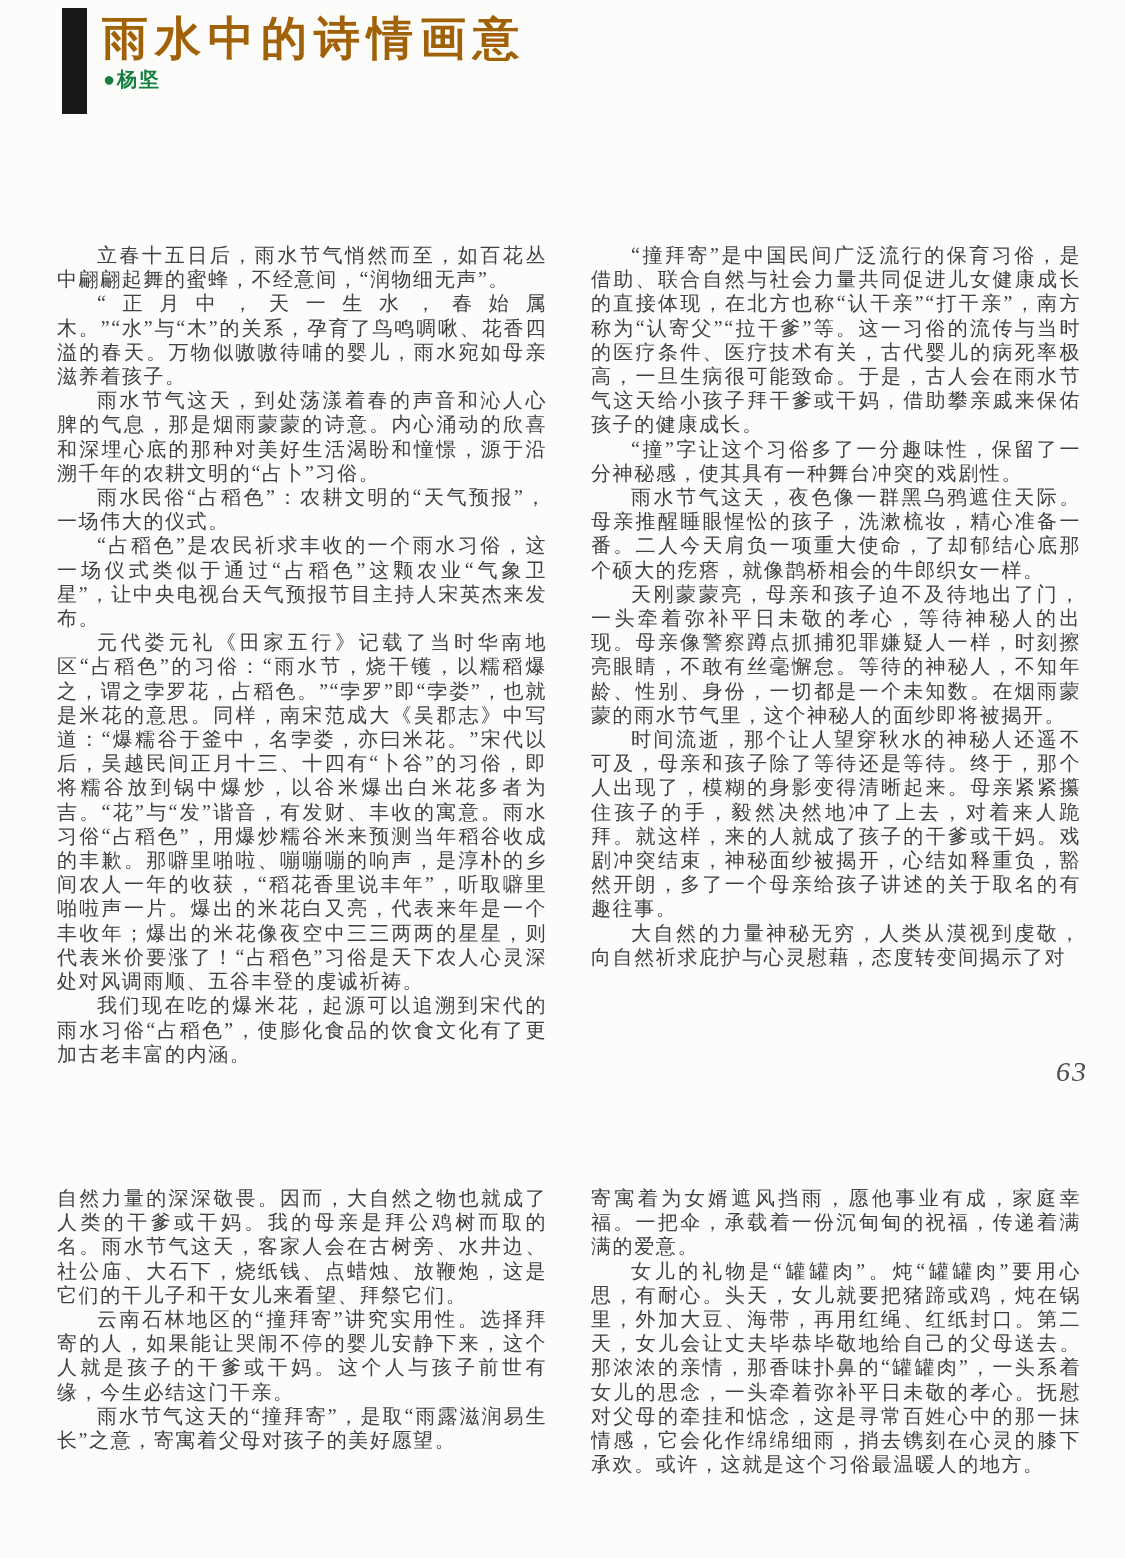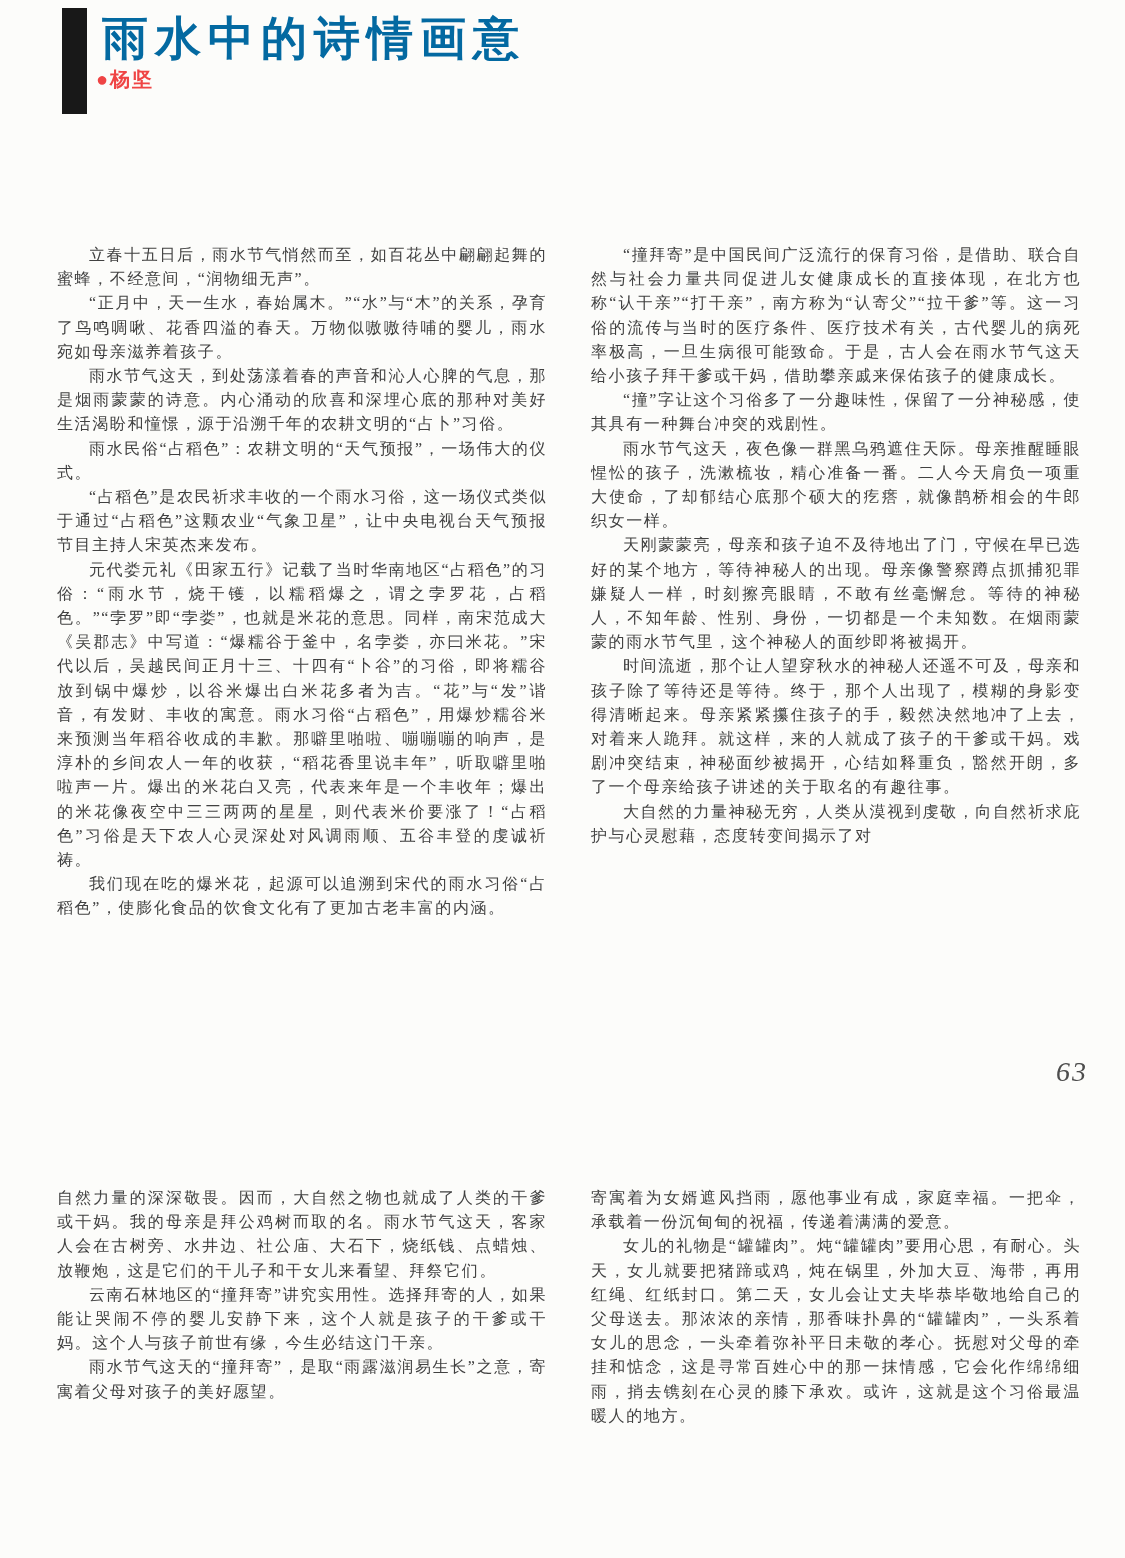--- a/index.html
+++ b/index.html
@@ -17,36 +17,36 @@
     background: #181818;
   }
   .article-title {
     position: absolute;
     left: 102px; top: 8px;
     margin: 0;
     font-family: "Liberation Sans", sans-serif;
     font-size: 46px;
     font-weight: 700;
     letter-spacing: 7px;
-    color: #0369a1;
+    color: #a16207;
     white-space: nowrap;
   }
   .byline {
     position: absolute;
-    left: 96px; top: 66px;
+    left: 103px; top: 66px;
     font-family: "Liberation Sans", sans-serif;
     font-size: 20px;
     font-weight: 600;
-    color: #ef4444;
+    color: #15803d;
     letter-spacing: 2px;
   }
   .col {
     position: absolute;
     width: 490px;
-    font-size: 16px;
+    font-size: 20px;
     line-height: 24.2px;
     letter-spacing: 1.6px;
     color: #414141;
     text-align: justify;
     text-justify: inter-character;
     word-break: break-all;
     overflow: hidden;
   }
   .col p { margin: 0; }
   .col p.indent { text-indent: 2em; }
@@ -80,21 +80,21 @@
     <p class="para indent">雨水民俗“占稻色”：农耕文明的“天气预报”，一场伟大的仪式。</p>
     <p class="para indent">“占稻色”是农民祈求丰收的一个雨水习俗，这一场仪式类似于通过“占稻色”这颗农业“气象卫星”，让中央电视台天气预报节目主持人宋英杰来发布。</p>
     <p class="para indent">元代娄元礼《田家五行》记载了当时华南地区“占稻色”的习俗：“雨水节，烧干镬，以糯稻爆之，谓之孛罗花，占稻色。”“孛罗”即“孛娄”，也就是米花的意思。同样，南宋范成大《吴郡志》中写道：“爆糯谷于釜中，名孛娄，亦曰米花。”宋代以后，吴越民间正月十三、十四有“卜谷”的习俗，即将糯谷放到锅中爆炒，以谷米爆出白米花多者为吉。“花”与“发”谐音，有发财、丰收的寓意。雨水习俗“占稻色”，用爆炒糯谷米来预测当年稻谷收成的丰歉。那噼里啪啦、嘣嘣嘣的响声，是淳朴的乡间农人一年的收获，“稻花香里说丰年”，听取噼里啪啦声一片。爆出的米花白又亮，代表来年是一个丰收年；爆出的米花像夜空中三三两两的星星，则代表米价要涨了！“占稻色”习俗是天下农人心灵深处对风调雨顺、五谷丰登的虔诚祈祷。</p>
     <p class="para indent">我们现在吃的爆米花，起源可以追溯到宋代的雨水习俗“占稻色”，使膨化食品的饮食文化有了更加古老丰富的内涵。</p>
   </div>
 
 <div id="col-upper-right" class="col">
     <p class="para indent">“撞拜寄”是中国民间广泛流行的保育习俗，是借助、联合自然与社会力量共同促进儿女健康成长的直接体现，在北方也称“认干亲”“打干亲”，南方称为“认寄父”“拉干爹”等。这一习俗的流传与当时的医疗条件、医疗技术有关，古代婴儿的病死率极高，一旦生病很可能致命。于是，古人会在雨水节气这天给小孩子拜干爹或干妈，借助攀亲戚来保佑孩子的健康成长。</p>
     <p class="para indent">“撞”字让这个习俗多了一分趣味性，保留了一分神秘感，使其具有一种舞台冲突的戏剧性。</p>
     <p class="para indent">雨水节气这天，夜色像一群黑乌鸦遮住天际。母亲推醒睡眼惺忪的孩子，洗漱梳妆，精心准备一番。二人今天肩负一项重大使命，了却郁结心底那个硕大的疙瘩，就像鹊桥相会的牛郎织女一样。</p>
-    <p class="para indent">天刚蒙蒙亮，母亲和孩子迫不及待地出了门，守候在早已选好的某个地方，等待神秘人的出现。母亲像警察蹲点抓捕犯罪嫌疑人一样，时刻擦亮眼睛，不敢有丝毫懈怠。等待的神秘人，不知年龄、性别、身份，一切都是一个未知数。在烟雨蒙蒙的雨水节气里，这个神秘人的面纱即将被揭开。</p>
+    <p class="para indent">天刚蒙蒙亮，母亲和孩子迫不及待地出了门，一头牵着弥补平日未敬的孝心，等待神秘人的出现。母亲像警察蹲点抓捕犯罪嫌疑人一样，时刻擦亮眼睛，不敢有丝毫懈怠。等待的神秘人，不知年龄、性别、身份，一切都是一个未知数。在烟雨蒙蒙的雨水节气里，这个神秘人的面纱即将被揭开。</p>
     <p class="para indent">时间流逝，那个让人望穿秋水的神秘人还遥不可及，母亲和孩子除了等待还是等待。终于，那个人出现了，模糊的身影变得清晰起来。母亲紧紧攥住孩子的手，毅然决然地冲了上去，对着来人跪拜。就这样，来的人就成了孩子的干爹或干妈。戏剧冲突结束，神秘面纱被揭开，心结如释重负，豁然开朗，多了一个母亲给孩子讲述的关于取名的有趣往事。</p>
     <p class="para indent">大自然的力量神秘无穷，人类从漠视到虔敬，向自然祈求庇护与心灵慰藉，态度转变间揭示了对</p>
   </div>
 
 <div class="page-number">63</div>
 
 <div id="col-lower-left" class="col">
     <p class="para">自然力量的深深敬畏。因而，大自然之物也就成了人类的干爹或干妈。我的母亲是拜公鸡树而取的名。雨水节气这天，客家人会在古树旁、水井边、社公庙、大石下，烧纸钱、点蜡烛、放鞭炮，这是它们的干儿子和干女儿来看望、拜祭它们。</p>
     <p class="para indent">云南石林地区的“撞拜寄”讲究实用性。选择拜寄的人，如果能让哭闹不停的婴儿安静下来，这个人就是孩子的干爹或干妈。这个人与孩子前世有缘，今生必结这门干亲。</p>
     <p class="para indent">雨水节气这天的“撞拜寄”，是取“雨露滋润易生长”之意，寄寓着父母对孩子的美好愿望。</p>

